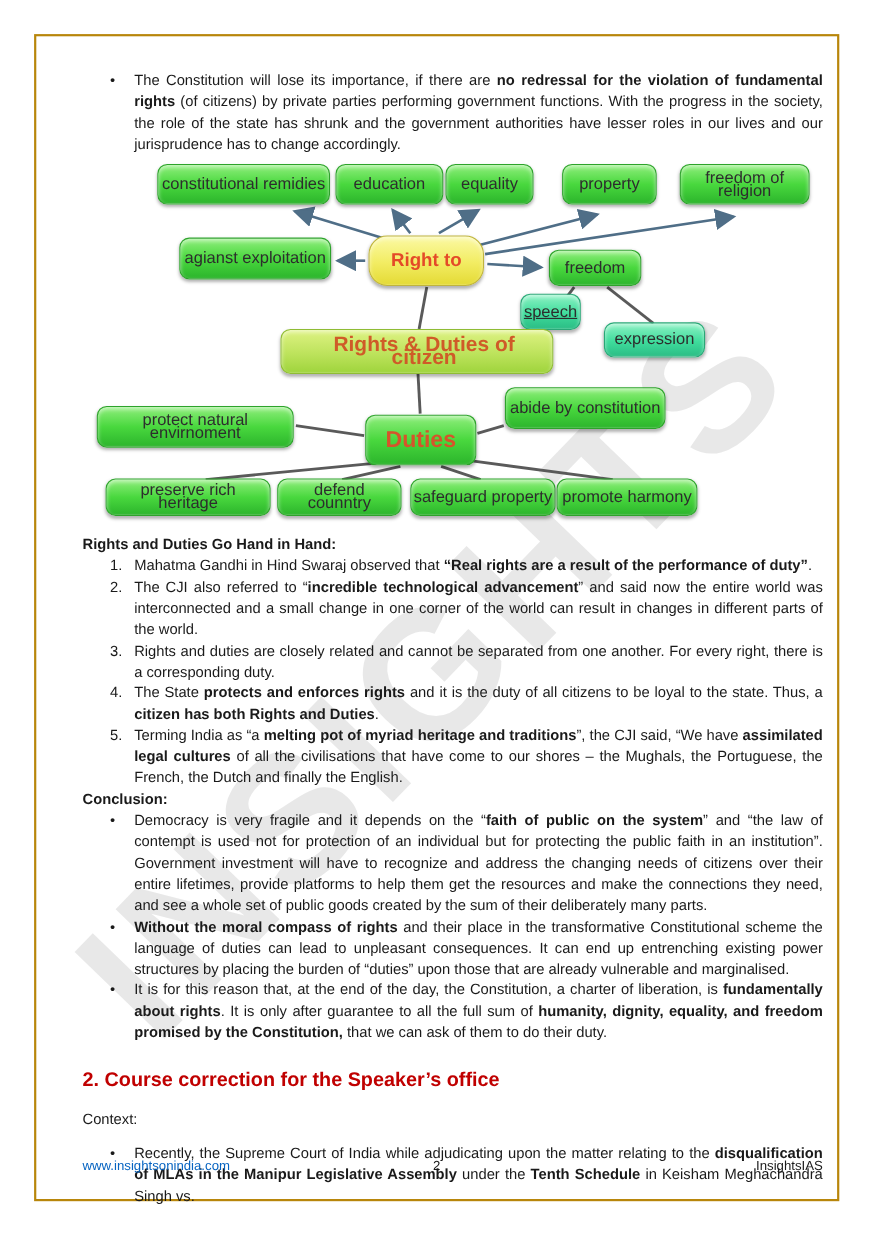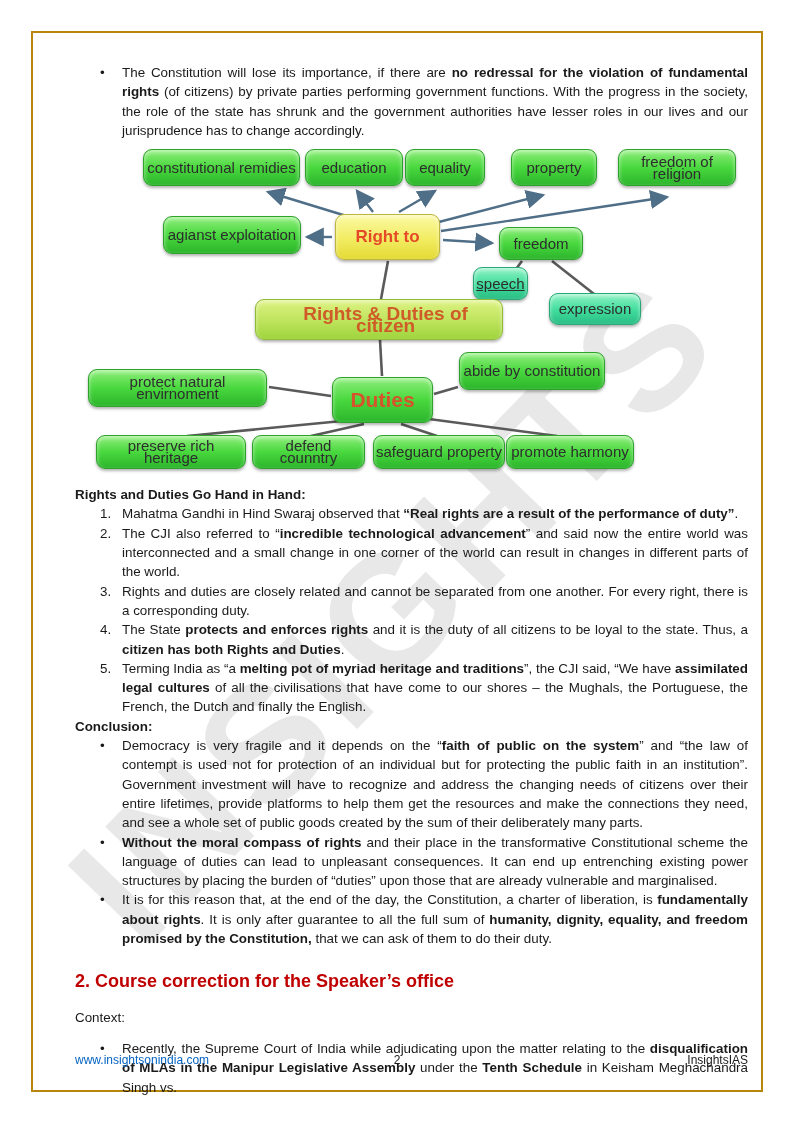--- a/index.html
+++ b/index.html
@@ -17,21 +17,21 @@
   .row{display:flex;}
   .marker{flex:0 0 47px;padding-left:25px;text-align:left;}
   .rowtext{flex:1;}
   .bold-head{font-weight:bold;text-align:left;}
   
   .diagram{position:relative;width:662px;height:334px;margin:4px 0 7px 0;text-align:left;}
   .diagram svg{position:absolute;left:0;top:0;z-index:0;}
   .node{position:absolute;z-index:1;display:flex;align-items:center;justify-content:center;text-align:center;font-size:15px;color:#2d2d2d;border-radius:9px;border:1px solid #2da32b;box-shadow:0 2px 3px rgba(0,0,0,.3), inset 0 2px 4px rgba(255,255,255,.55);line-height:12px;padding:2px;}
   .green{background:linear-gradient(180deg,#8fee7c 0%,#49d83e 50%,#2cb52c 100%);}
   .mint{background:linear-gradient(180deg,#8df2c4 0%,#3fdc9c 55%,#2bbd85 100%);border-color:#2aa877;}
-  .yellow{background:linear-gradient(180deg,#fbf9a4 0%,#f2ec62 55%,#e4da35 100%);border-color:#bfb43c;}
+  .yellow{background:linear-gradient(180deg,#fbf9a4 0%,#f2ec62 55%,#e4da35 100%);border-color:#bfb43c;border-radius:17px;}
   .lime{background:linear-gradient(180deg,#def282 0%,#bde35c 55%,#9fd43c 100%);border-color:#8fbc34;padding-left:15px;}
   .n-rightto{font-size:17px;font-weight:bold;color:#e44a28;}
   .n-citizen{font-size:19px;font-weight:bold;color:#cf5b28;}
   .n-duties{font-size:21px;font-weight:bold;color:#d6542b;}
   .red-heading{font-size:18px;font-weight:bold;color:var(--heading-red,#C00000);text-align:left;margin:24px 0 16px 0;}
   .context-label{font-weight:normal;text-align:left;margin-bottom:12px;}
   
   .footer{position:absolute;left:0;top:1053px;width:794px;height:20px;font-size:12px;z-index:1;}
   .footer .site{position:absolute;left:75px;color:var(--link-blue,#0563C1);text-decoration:none;}
   .footer .pageno{position:absolute;left:0;width:794px;text-align:center;color:#1a1a1a;}

